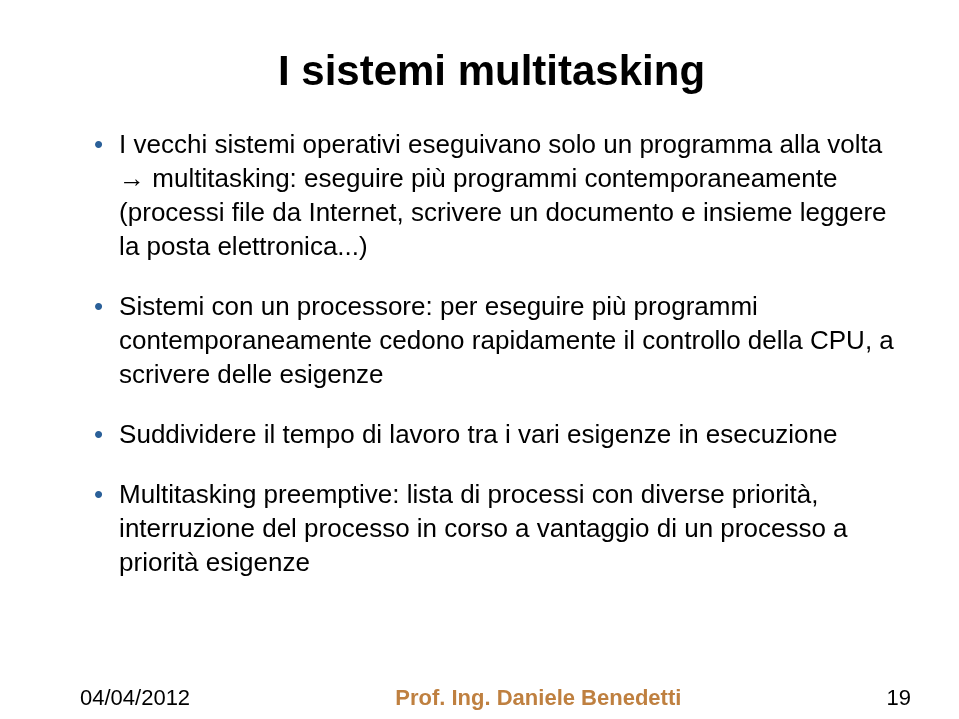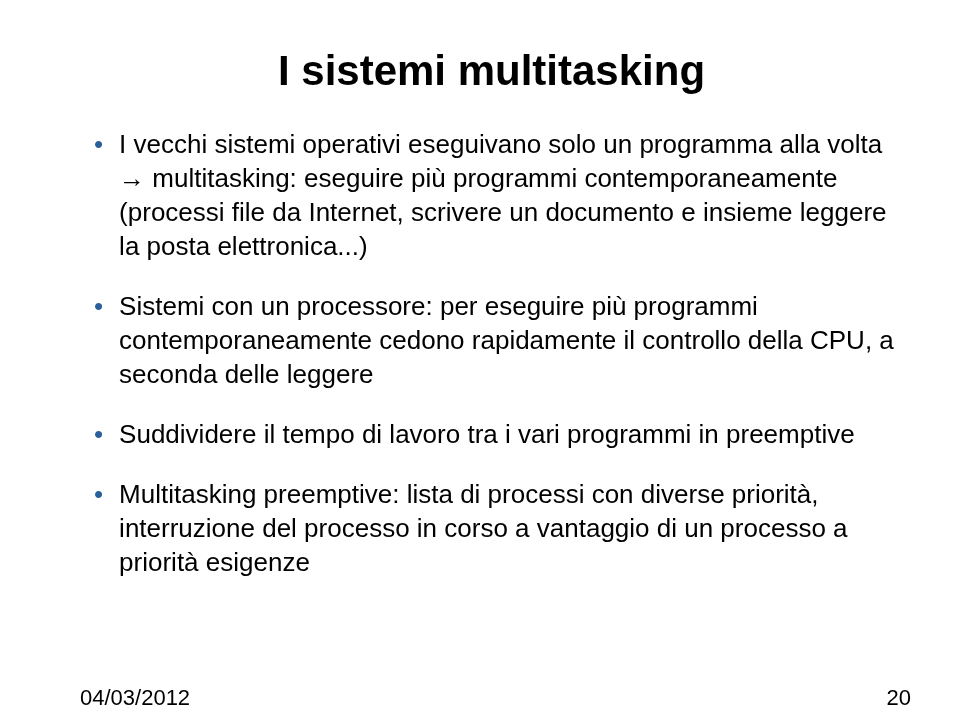--- a/index.html
+++ b/index.html
@@ -80,29 +80,30 @@
 <div class="slide">
   <h1 class="title">I sistemi multitasking</h1>
 
   <div class="content">
     <div class="bullet-item">
       <span class="bullet">•</span>
       <span class="bullet-text">I vecchi sistemi operativi eseguivano solo un programma alla volta → multitasking: eseguire più programmi contemporaneamente (processi file da Internet, scrivere un documento e insieme leggere la posta elettronica...)</span>
     </div>
     <div class="bullet-item">
       <span class="bullet">•</span>
-      <span class="bullet-text">Sistemi con un processore: per eseguire più programmi contemporaneamente cedono rapidamente il controllo della CPU, a seconda delle leggere</span>
+      <span class="bullet-text">Sistemi con un processore: per eseguire più programmi contemporaneamente cedono rapidamente il controllo della CPU, a scrivere delle esigenze</span>
     </div>
     <div class="bullet-item">
       <span class="bullet">•</span>
-      <span class="bullet-text">Suddividere il tempo di lavoro tra i vari programmi in preemptive</span>
+      <span class="bullet-text">Suddividere il tempo di lavoro tra i vari esigenze in esecuzione</span>
     </div>
     <div class="bullet-item">
       <span class="bullet">•</span>
       <span class="bullet-text">Multitasking preemptive: lista di processi con diverse priorità, interruzione del processo in corso a vantaggio di un processo a priorità esigenze</span>
     </div>
   </div>
 
   <div class="footer">
-    <span class="footer-date">04/03/2012</span>
-    <span class="footer-page">20</span>
+    <span class="footer-date">04/04/2012</span>
+    <span class="footer-author">Prof. Ing. Daniele Benedetti</span>
+    <span class="footer-page">19</span>
   </div>
 </div>
 
 </body></html>

